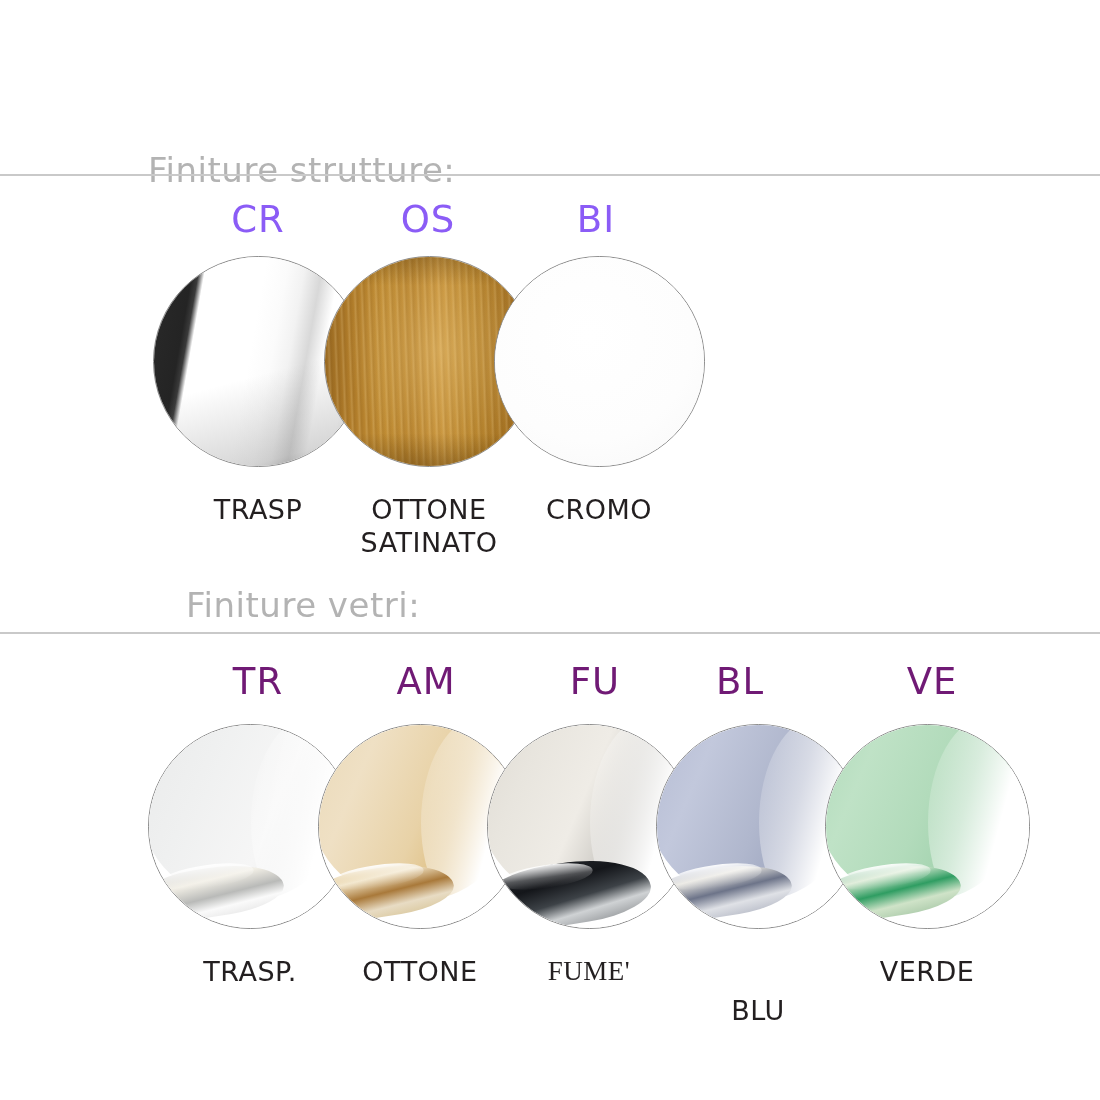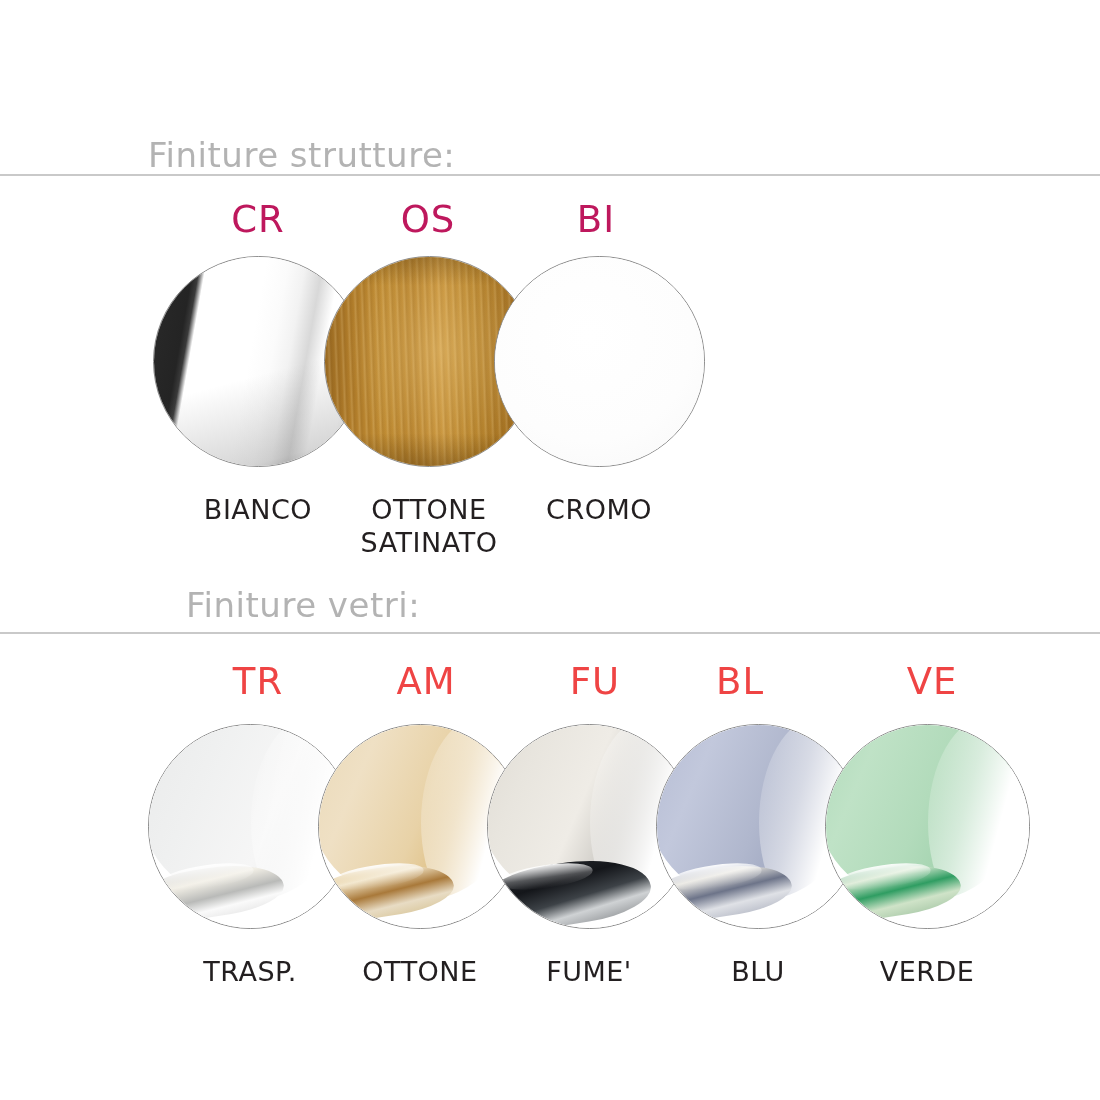--- a/index.html
+++ b/index.html
@@ -41,22 +41,22 @@
     display: flex;
     align-items: flex-start;
   }
   .code {
     font-size: 37px;
     font-weight: 400;
     text-align: center;
     letter-spacing: 1px;
     font-family: "DejaVu Sans", "Liberation Sans", sans-serif;
   }
-  .code.struct { color: #be185d; text-align: center; }
-  .code.glass  { color: #ef4444; }
+  .code.struct { color: #8b5cf6; text-align: center; }
+  .code.glass  { color: #701a75; }
 
   
   .swatch-row {
     position: absolute;
     height: 215px;
   }
   .swatch {
     position: absolute;
     top: 0;
     border-radius: 50%;
@@ -228,21 +228,21 @@
     color: #231f20;
     font-size: 27px;
     line-height: 33px;
     letter-spacing: 0.5px;
     font-family: "DejaVu Sans", "Liberation Sans", sans-serif;
   }
 </style>
 </head>
 <body>
 
-<div class="section-head" style="top:135px;">Finiture strutture:</div>
+<div class="section-head" style="top:150px;">Finiture strutture:</div>
 <div class="divider" style="top:174px;"></div>
 
 <div class="code-row" style="top:198px; left:0;">
   <div class="code struct" style="position:absolute; left:198px; width:120px;">CR</div>
   <div class="code struct" style="position:absolute; left:368px; width:120px;">OS</div>
   <div class="code struct" style="position:absolute; left:536px; width:120px;">BI</div>
 </div>
 
 <div class="swatch-row" style="top:256px; left:0; width:1100px;">
   <div class="swatch" style="left:153px; width:211px; height:211px; z-index:1;">
@@ -250,21 +250,21 @@
   </div>
   <div class="swatch" style="left:324px; width:211px; height:211px; z-index:2;">
     <div class="fill fill-ottone"></div>
   </div>
   <div class="swatch" style="left:494px; width:211px; height:211px; z-index:3;">
     <div class="fill fill-bianco"></div>
   </div>
 </div>
 
 <div class="caption-row" style="top:493px; left:0; width:1100px;">
-  <div class="caption" style="left:178px; width:160px; white-space:pre-line;">BIANCO</div>
+  <div class="caption" style="left:178px; width:160px; white-space:pre-line;">TRASP</div>
   <div class="caption" style="left:349px; width:160px; white-space:pre-line;">OTTONE
 SATINATO</div>
   <div class="caption" style="left:519px; width:160px; white-space:pre-line;">CROMO</div>
 </div>
 
 <div class="section-head" style="top:585px;margin-left:38px;">Finiture vetri:</div>
 <div class="divider" style="top:632px;"></div>
 
 <div class="code-row" style="top:660px; left:0;">
   <div class="code glass" style="position:absolute; left:198px; width:120px;">TR</div>
@@ -313,16 +313,16 @@
       <div class="glass-shine"></div>
       <div class="glass-base"></div>
       <div class="glass-hi"></div>
     </div>
   </div>
 </div>
 
 <div class="caption-row" style="top:955px; left:0; width:1100px;">
   <div class="caption" style="left:170px; width:160px;">TRASP.</div>
   <div class="caption" style="left:340px; width:160px;">OTTONE</div>
-  <div class="caption" style="left:509px; width:160px;">FUME'</div>
-  <div class="caption" style="left:678px; width:160px;">BLU</div>
+  <div class="caption" style="left:509px; width:160px;font-family:Liberation Serif, serif;">FUME'</div>
+  <div class="caption" style="left:678px; width:160px;margin-top:39px;">BLU</div>
   <div class="caption" style="left:847px; width:160px;">VERDE</div>
 </div>
 
 </body></html>

